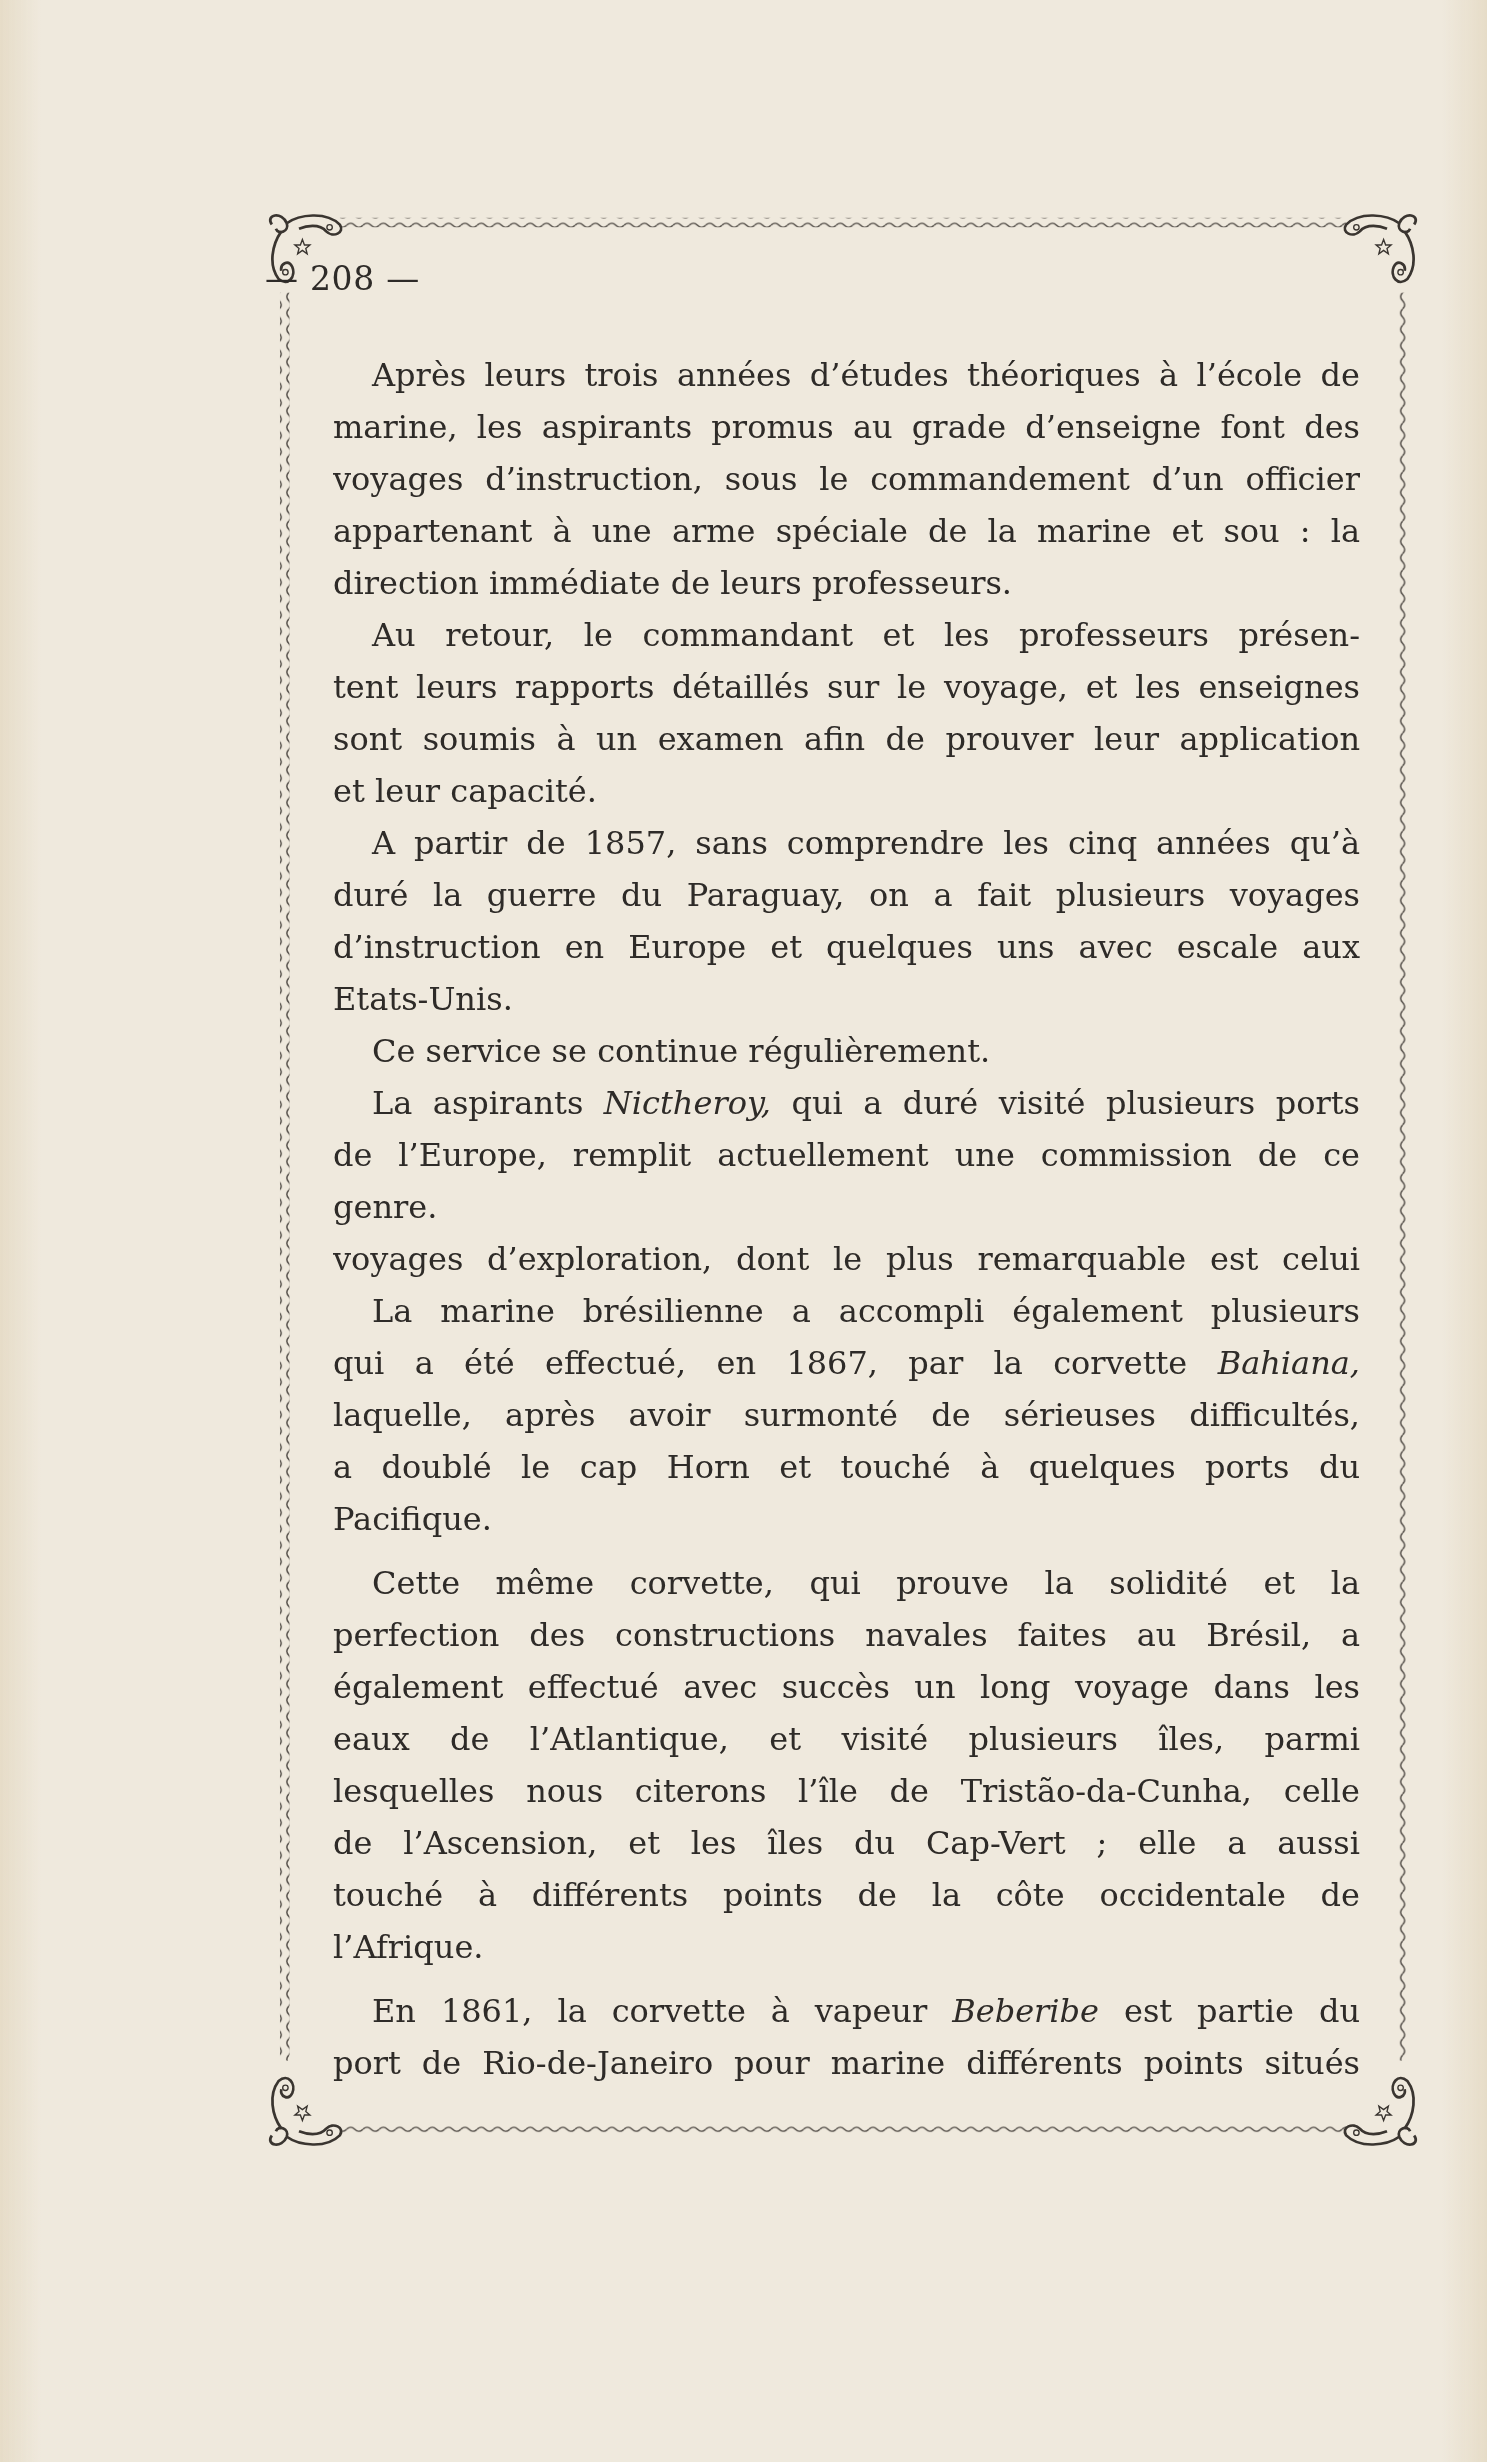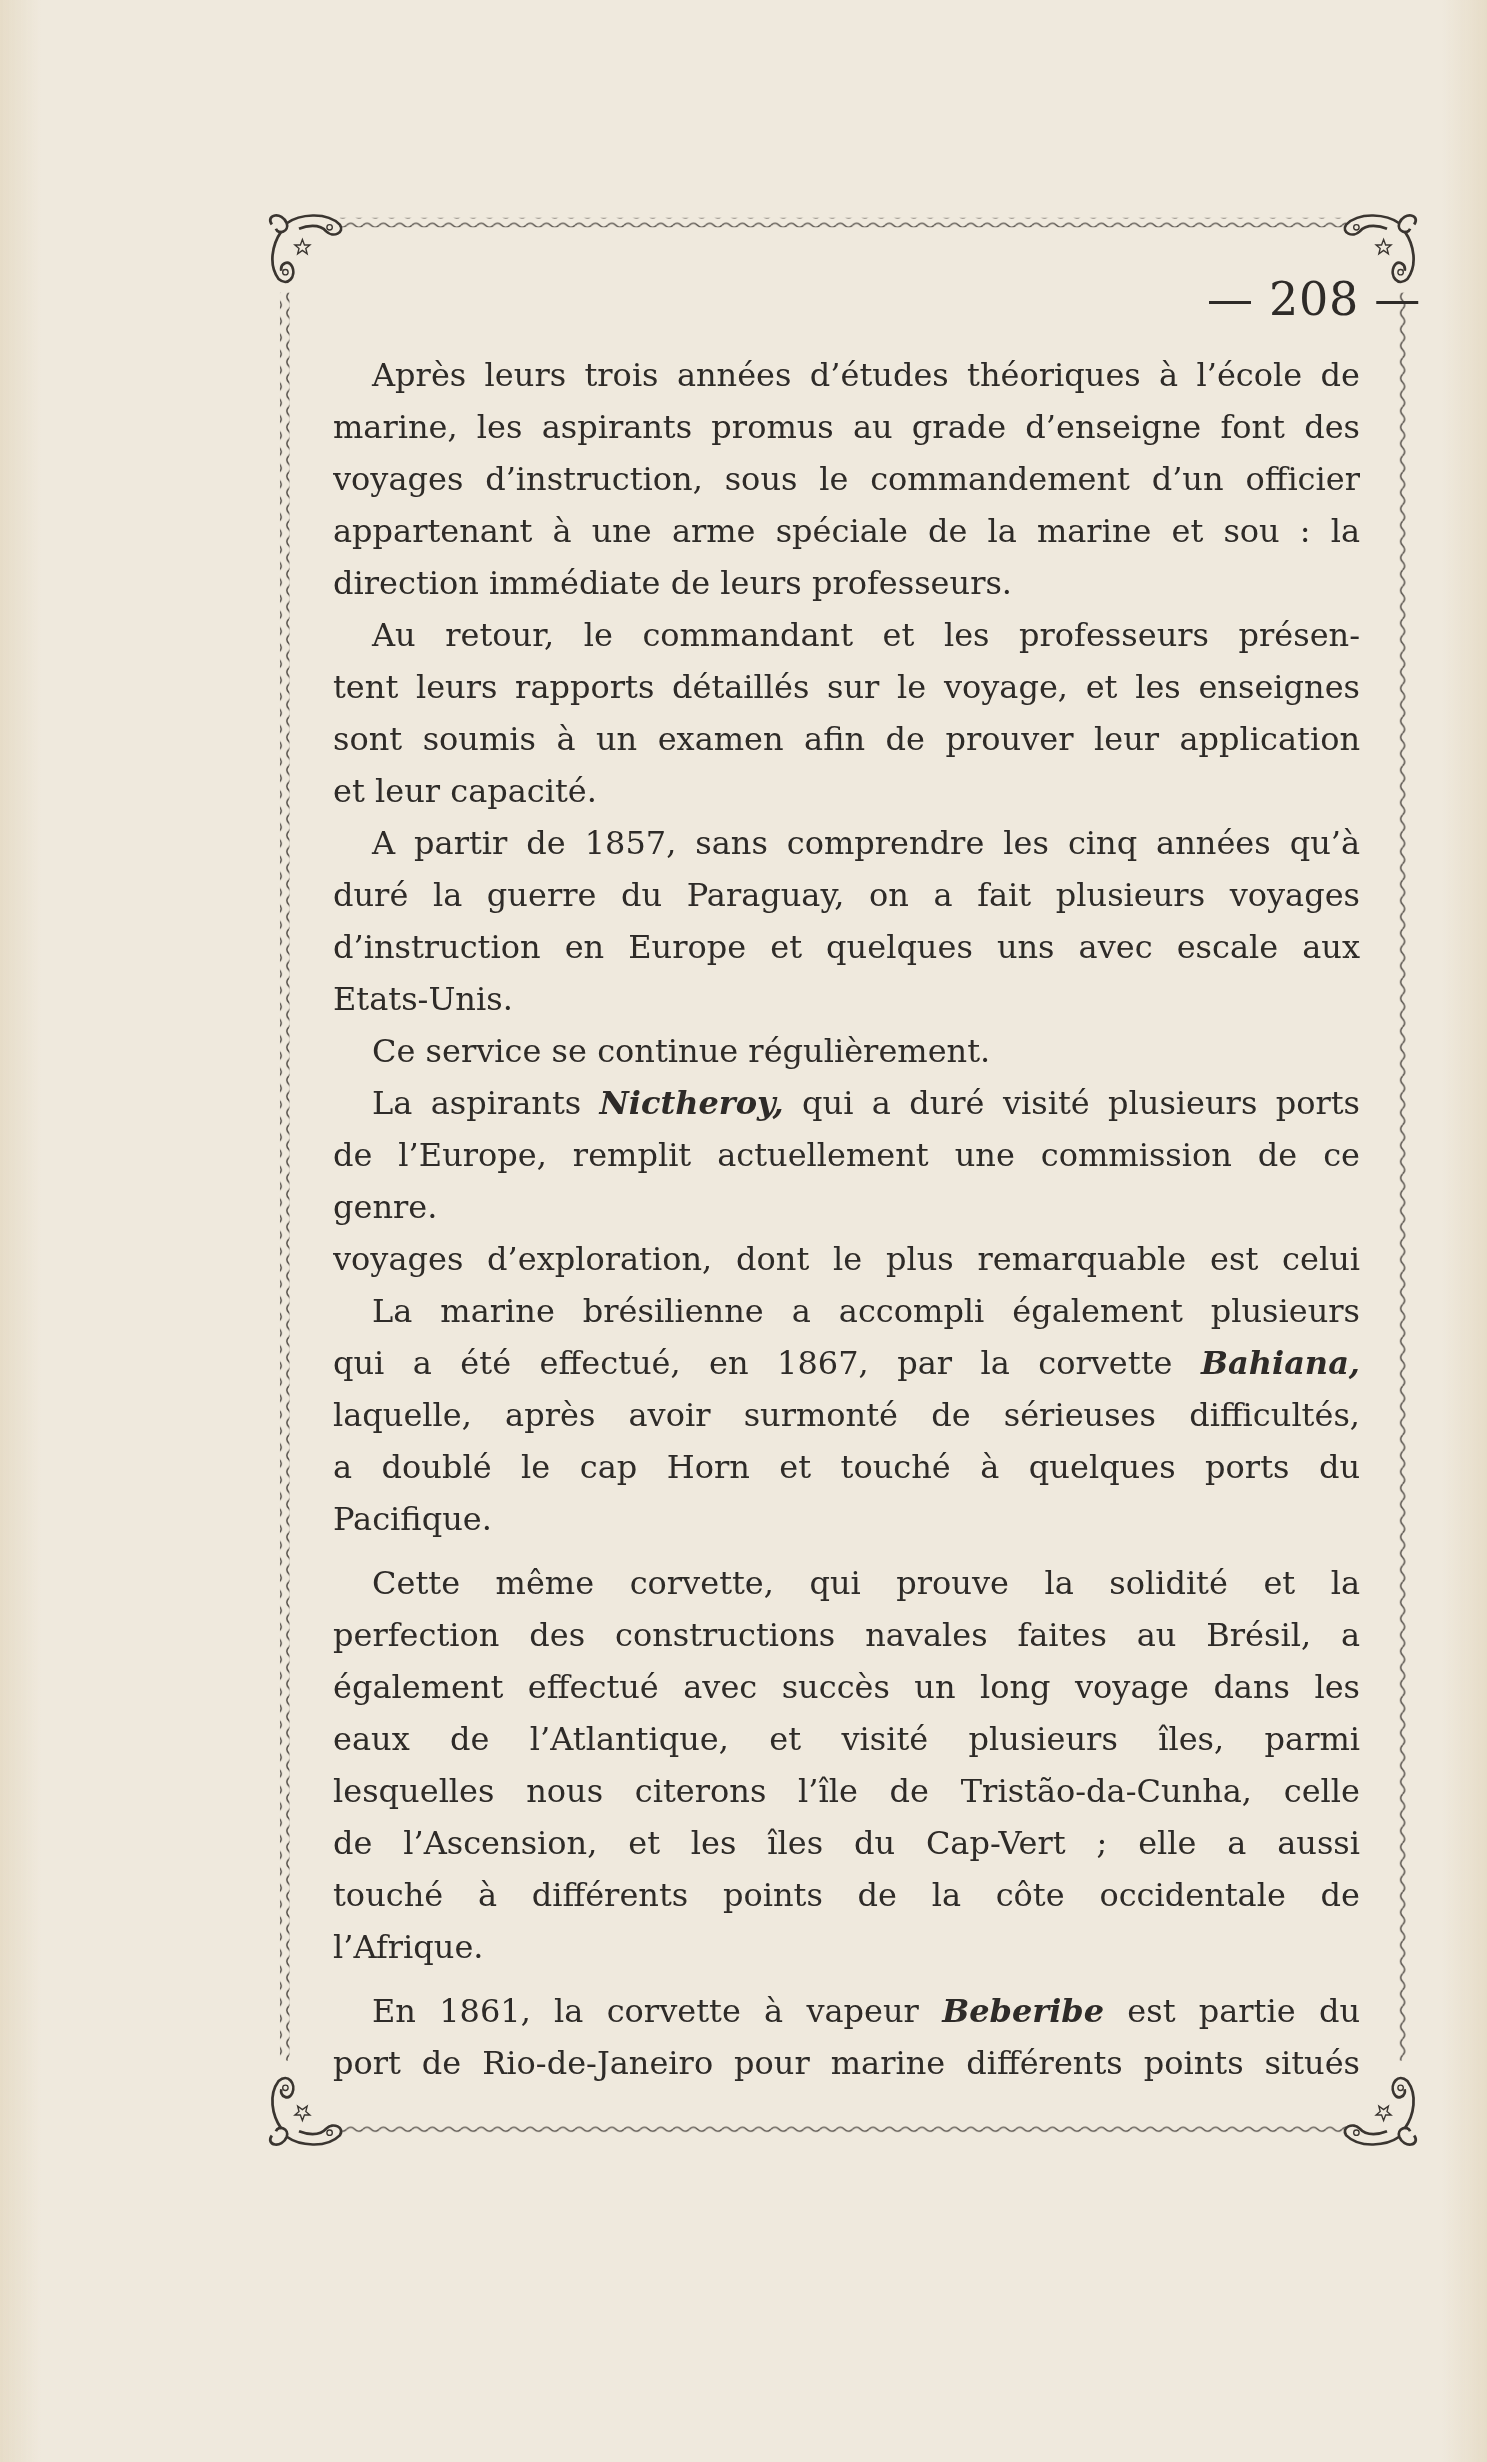--- a/index.html
+++ b/index.html
@@ -28,23 +28,23 @@
       position: absolute;
       left: 0;
       top: 0;
       width: 1156px;
       height: 1938px;
     }
     .page-number {
       position: absolute;
       left: 0;
       width: 1156px;
-      top: 68px;
-      text-align: right;
-      font-size: 46px;
+      top: 47px;
+      text-align: left;
+      font-size: 33px;
       line-height: 41px;
       letter-spacing: 0.7px;
     }
     .text-block {
       position: absolute;
       left: 68px;
       top: 138px;
       width: 1027px;
       font-size: 32px;
       line-height: 52px;
@@ -63,21 +63,20 @@
     }
     .line.indent {
       padding-left: 39px;
     }
     .gap {
       display: block;
       height: 12.2px;
     }
     i, .ital {
       font-style: italic;
-      font-weight: bold;
     }
   </style>
 </head>
 <body>
 
 <div class="frame">
   <svg class="border-svg" viewBox="0 0 1700 2850" xmlns="http://www.w3.org/2000/svg">
     <defs>
       <pattern id="waveH" x="0" y="0" width="24" height="14" patternUnits="userSpaceOnUse">
         <path d="M0 7 Q6 1 12 7 T24 7" fill="none" stroke="#4a4540" stroke-width="2"></path>

